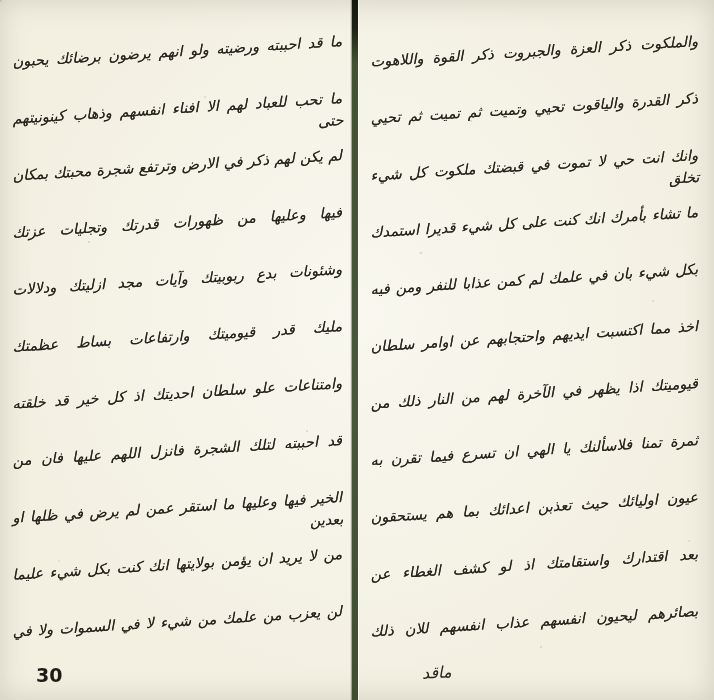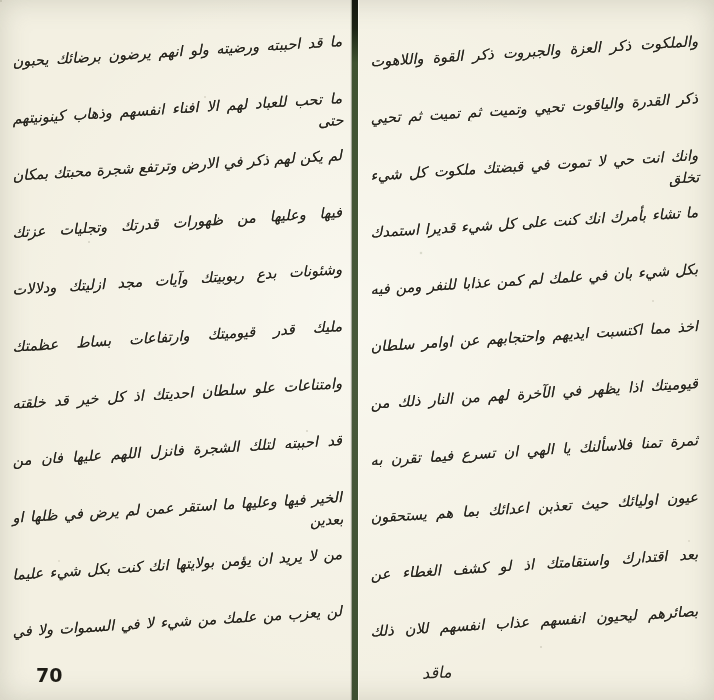--- a/index.html
+++ b/index.html
@@ -108,21 +108,21 @@
         <div class="ms-line">لم يكن لهم ذكر في الارض وترتفع شجرة محبتك بمكان</div>
         <div class="ms-line">فيها وعليها من ظهورات قدرتك وتجليات عزتك</div>
         <div class="ms-line">وشئونات بدع ربوبيتك وآيات مجد ازليتك ودلالات</div>
         <div class="ms-line">مليك قدر قيوميتك وارتفاعات بساط عظمتك</div>
         <div class="ms-line">وامتناعات علو سلطان احديتك اذ كل خير قد خلقته</div>
         <div class="ms-line">قد احببته لتلك الشجرة فانزل اللهم عليها فان من</div>
         <div class="ms-line">الخير فيها وعليها ما استقر عمن لم يرض في ظلها او بعدين</div>
         <div class="ms-line">من لا يريد ان يؤمن بولايتها انك كنت بكل شيء عليما</div>
         <div class="ms-line">لن يعزب من علمك من شيء لا في السموات ولا في</div>
       </div>
-    <div class="page-number">70</div>
+    <div class="page-number">30</div>
   </div>
 
   <div class="divider"></div>
 
   <div class="page right">
     <div class="lines">
         <div class="ms-line">والملكوت ذكر العزة والجبروت ذكر القوة واللاهوت</div>
         <div class="ms-line">ذكر القدرة والياقوت تحيي وتميت ثم تميت ثم تحيي</div>
         <div class="ms-line">وانك انت حي لا تموت في قبضتك ملكوت كل شيء تخلق</div>
         <div class="ms-line">ما تشاء بأمرك انك كنت على كل شيء قديرا استمدك</div>

